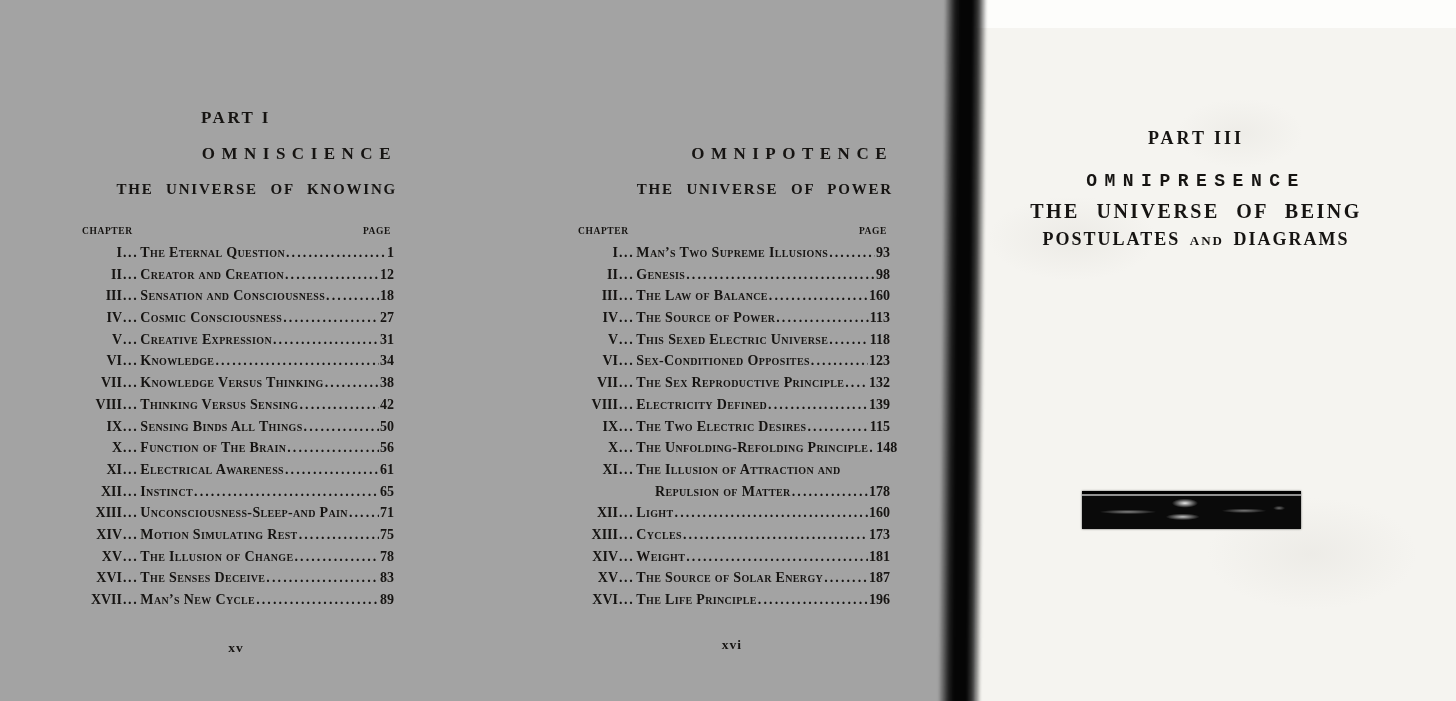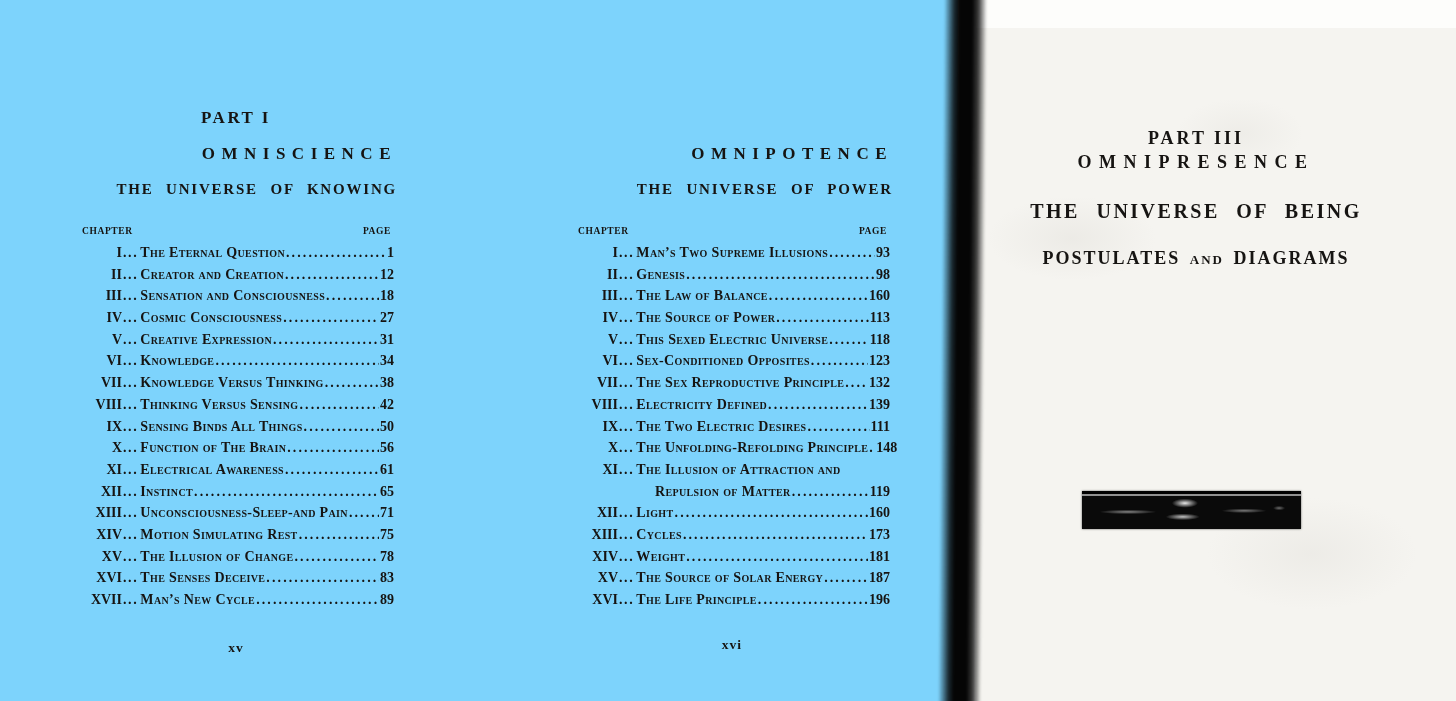--- a/index.html
+++ b/index.html
@@ -4,21 +4,21 @@
 <style>
   * { margin:0; padding:0; box-sizing:border-box; }
   html,body { width:1456px; height:701px; overflow:hidden; }
   body {
     font-family:"Liberation Serif","DejaVu Serif",serif;
     color:#161412;
     background:#fdfdfb;
     position:relative;
   }
   .page { position:absolute; top:0; height:701px; }
-  .page-verso { left:0; width:958px; background:#7dd3fc;padding-left:20px; }
+  .page-verso { left:0; width:958px; background:#a3a3a3;padding-left:20px; }
   .page-recto {
     left:976px; width:480px;
     background:
       radial-gradient(ellipse 120px 60px at 20% 30%, rgba(210,207,200,0.25), transparent 70%),
       radial-gradient(ellipse 150px 80px at 70% 75%, rgba(205,202,195,0.2), transparent 70%),
       radial-gradient(ellipse 90px 50px at 55% 15%, rgba(210,207,200,0.2), transparent 70%),
       #f5f4f0;
     margin-top: 28px;
   }
   .spine {
@@ -54,24 +54,24 @@
   .ttl { font-variant:small-caps; letter-spacing:0.35px; }
   .leader { flex:1 1 auto; min-width:6px; overflow:hidden; letter-spacing:2.1px; margin:0 1px; }
   .leader::after { content:"......................................................................"; }
   .pg { flex:0 0 auto; text-align:right; }
   .folio { position:absolute; width:100%; text-align:center; top:640px;
     font-size:13.5px; font-weight:bold; letter-spacing:1px; }
   .toc-part2 .folio { top:637px; }
   
   .r-headings { position:absolute; left:54px; top:0; width:332px; text-align:center; }
   .r-part { position:absolute; width:100%; top:100px; font-size:18px; font-weight:bold; letter-spacing:3px; }
-  .r-title { position:absolute; width:100%; top:124px; font-size:18px; font-weight:bold; letter-spacing:7.5px; }
+  .r-title { position:absolute; width:100%; top:143px; font-size:18px; font-weight:bold; letter-spacing:7.5px;font-family:Liberation Mono, monospace; }
   .r-sub { position:absolute; width:100%; top:172px; font-size:20px; font-weight:bold;
     letter-spacing:2.5px; word-spacing:9px; white-space:nowrap; }
-  .r-sub2 { position:absolute; width:100%; top:220px; font-size:18px; font-weight:bold;
+  .r-sub2 { position:absolute; width:100%; top:201px; font-size:18px; font-weight:bold;
     letter-spacing:2px; word-spacing:3px; font-variant:small-caps; white-space:nowrap; }
   .stamp {
     position:absolute; left:106px; top:463px; width:219px; height:38px;
     background:
       linear-gradient(180deg, #000 0 3px, rgba(255,255,255,0.55) 3px 4.5px, rgba(0,0,0,0) 4.5px),
       radial-gradient(ellipse 20px 7px at 47% 32%, rgba(255,255,255,0.9), transparent 65%),
       radial-gradient(ellipse 26px 5px at 46% 68%, rgba(255,255,255,0.75), transparent 65%),
       radial-gradient(ellipse 38px 3px at 21% 55%, rgba(255,255,255,0.5), transparent 75%),
       radial-gradient(ellipse 30px 3px at 74% 52%, rgba(255,255,255,0.45), transparent 75%),
       radial-gradient(ellipse 8px 3px at 90% 45%, rgba(255,255,255,0.4), transparent 75%),
@@ -280,39 +280,39 @@
           <span class="predots">...</span>
           <span class="ttl">Electricity Defined</span>
           <span class="leader"></span>
           <span class="pg">139</span>
         </div>
         <div class="row">
           <span class="num">IX</span>
           <span class="predots">...</span>
           <span class="ttl">The Two Electric Desires</span>
           <span class="leader"></span>
-          <span class="pg">111</span>
+          <span class="pg">115</span>
         </div>
         <div class="row">
           <span class="num">X</span>
           <span class="predots">...</span>
           <span class="ttl">The Unfolding-Refolding Principle</span>
           <span class="leader"></span>
           <span class="pg">148</span>
         </div>
         <div class="row">
           <span class="num">XI</span>
           <span class="predots">...</span>
           <span class="ttl">The Illusion of Attraction and</span>
         </div>
         <div class="row cont">
           <span class="indent"></span>
           <span class="ttl">Repulsion of Matter</span>
           <span class="leader"></span>
-          <span class="pg">119</span>
+          <span class="pg">178</span>
         </div>
         <div class="row">
           <span class="num">XII</span>
           <span class="predots">...</span>
           <span class="ttl">Light</span>
           <span class="leader"></span>
           <span class="pg">160</span>
         </div>
         <div class="row">
           <span class="num">XIII</span>

